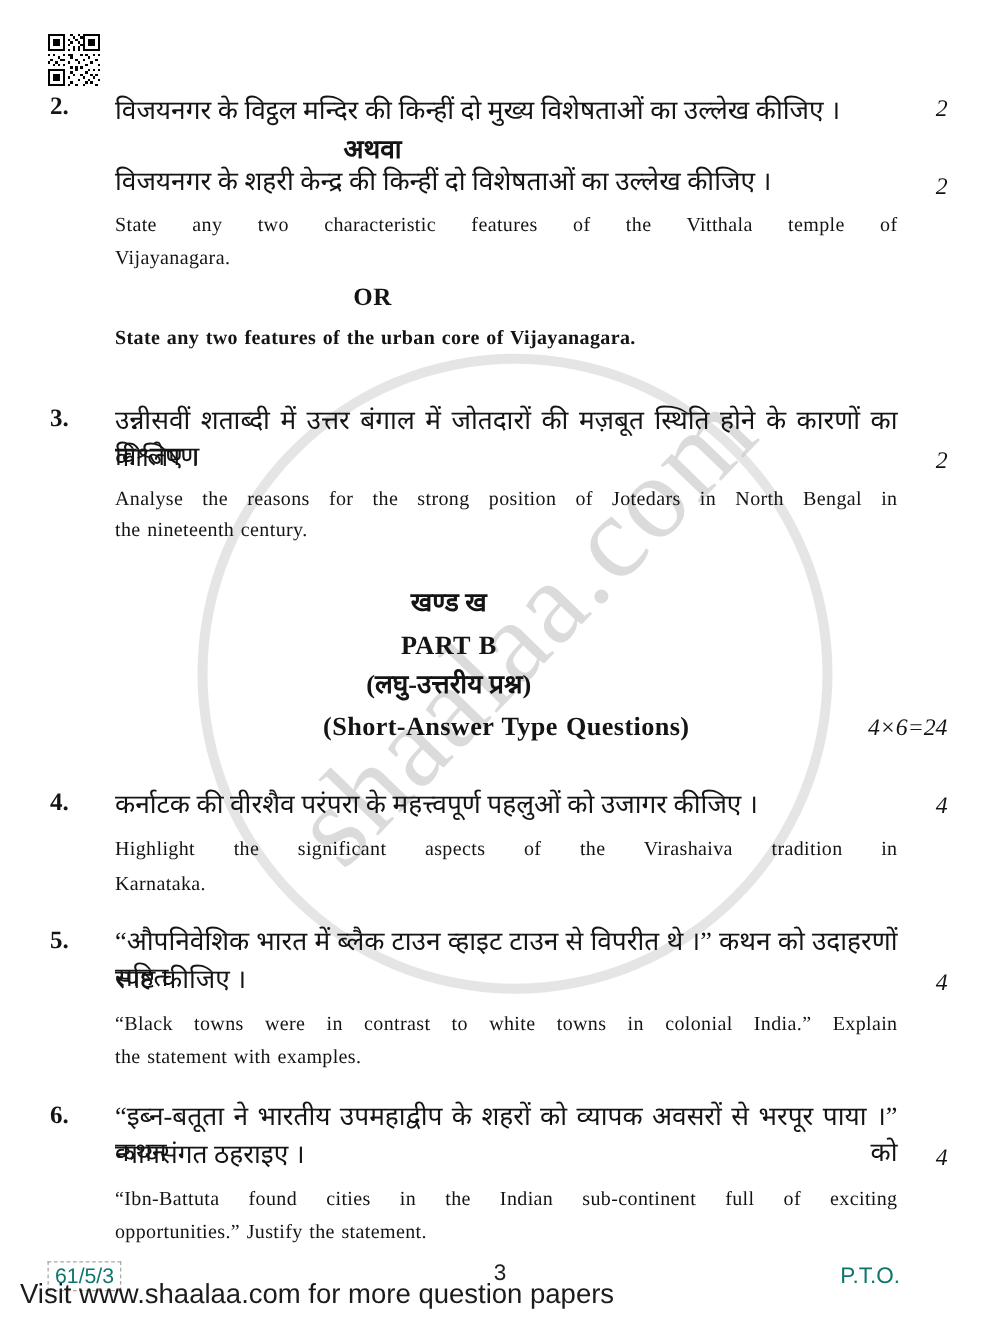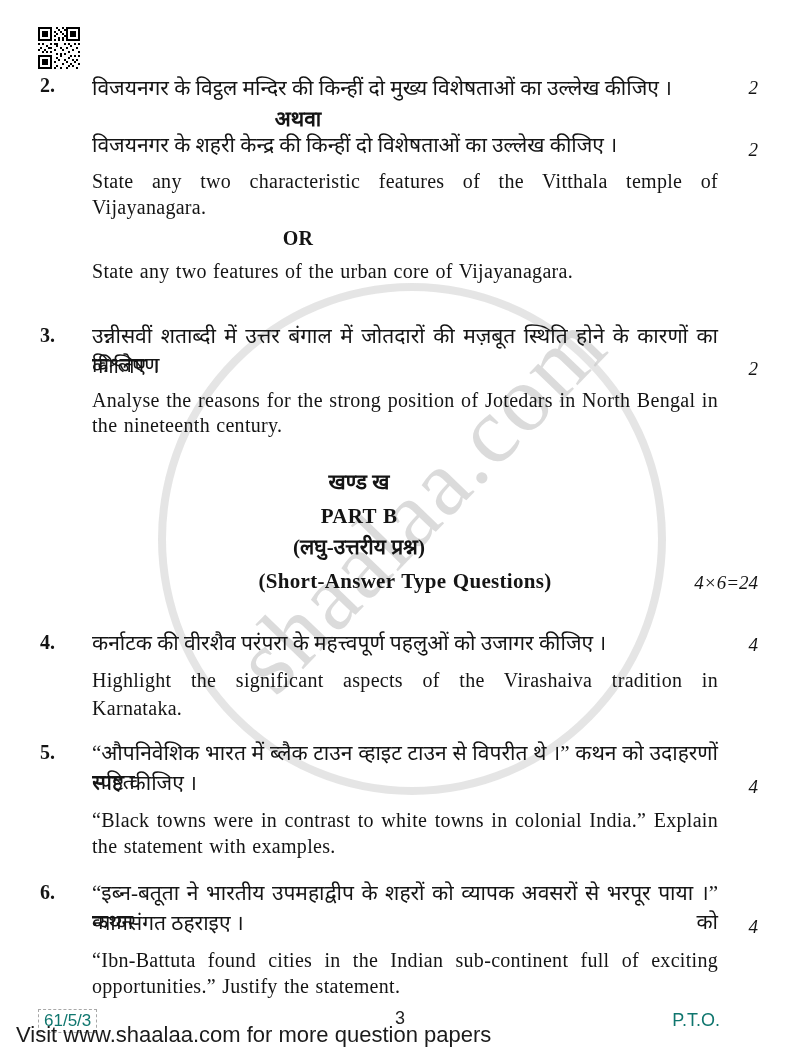--- a/index.html
+++ b/index.html
@@ -16,21 +16,21 @@
            font-family:"Liberation Serif","DejaVu Serif",serif;}
 
   
   .qr{position:absolute;left:38px;top:27px;width:42px;height:42px;}
 
   
   .abs{position:absolute;}
   .num{left:40px;font-weight:bold;font-size:20px;}
   .line{left:92px;width:626px;font-size:20px;line-height:28px;}
   .hi{font-size:21px;line-height:29px;}
-  .en{font-size:20px;letter-spacing:.3px;word-spacing:1px;}
+  .en{font-size:16px;letter-spacing:.3px;word-spacing:1px;}
   .just{text-align:justify;text-align-last:justify;}
   .mark{right:42px;width:90px;text-align:right;font-style:italic;font-size:19px;}
   .center-sm{left:92px;width:412px;text-align:center;font-weight:bold;font-size:21px;}
   .center-h{left:76px;width:566px;text-align:center;font-weight:bold;}
   .center-w{left:92px;width:626px;text-align:center;font-weight:bold;}
 
   
   .sans{font-family:"Liberation Sans","DejaVu Sans",sans-serif;}
   .paper-code{left:38px;top:1009px;border:1px dashed #a8a8a8;padding:1px 5px;
               font-size:17px;color:#0f766e;}
@@ -140,21 +140,21 @@
   <div class="abs center-sm hi" style="top:105px;">अथवा</div>
 
   <div class="abs line hi" style="top:131px;">विजयनगर के शहरी केन्द्र की किन्हीं दो विशेषताओं का उल्लेख कीजिए ।</div>
   <div class="abs mark" style="top:139px;">2</div>
 
   <div class="abs line en just" style="top:167px;">State any two characteristic features of the Vitthala temple of</div>
   <div class="abs center-sm en" style="top:227px;font-size:20px;">OR</div>
 
   <div class="abs line en" style="top:193px;">Vijayanagara.</div>
 
-  <div class="abs line en" style="top:257px;">State any two features of the urban core of Vijayanagara.</div>
+  <div class="abs line en" style="top:257px;font-weight:bold;">State any two features of the urban core of Vijayanagara.</div>
 
   <div class="abs num" style="top:324px;">3.</div>
   <div class="abs line hi" style="top:352px;">कीजिए ।</div>
   <div class="abs line hi just" style="top:322px;">उन्नीसवीं शताब्दी में उत्तर बंगाल में जोतदारों की मज़बूत स्थिति होने के कारणों का विश्लेषण</div>
   <div class="abs mark" style="top:358px;">2</div>
   <div class="abs line en just" style="top:386px;">Analyse the reasons for the strong position of Jotedars in North Bengal in</div>
   <div class="abs line en" style="top:411px;">the nineteenth century.</div>
 
   <div class="abs center-h hi" style="top:468px;">खण्ड ख</div>
   <div class="abs center-h en" style="top:504px;font-size:21px;">PART B</div>

